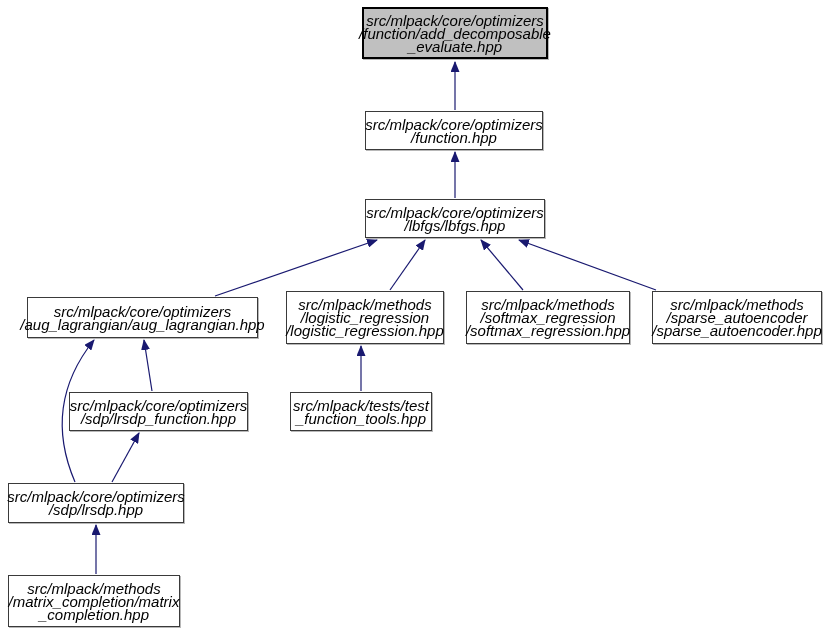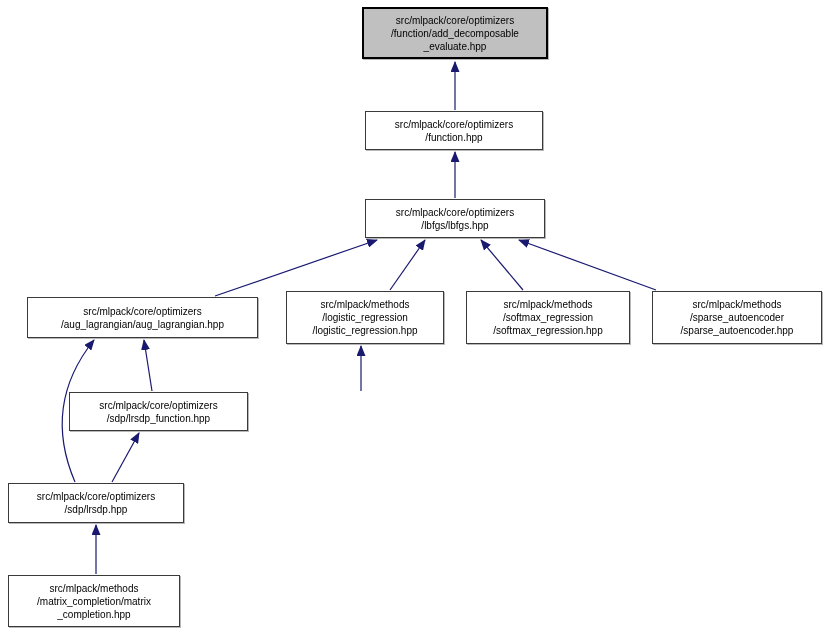--- a/index.html
+++ b/index.html
@@ -26,25 +26,26 @@
   .node {
     position: absolute;
     box-sizing: border-box;
     background: #ffffff;
     border: 1px solid #3a3a3a;
     box-shadow: 1px 1px 0 rgba(0,0,0,0.28);
     display: flex;
     align-items: center;
     justify-content: center;
     text-align: center;
-    font-size: 10px;
+    font-size: 15px;
     line-height: 13px;
     color: #000000;
     white-space: pre-line;
     cursor: pointer;
+    font-style: italic;
   }
   .node.highlight {
     background: #c0c0c0;
     border: 2px solid #000000;
   }
 </style>
 </head>
 <body>
 
 <div class="canvas">
@@ -89,20 +90,22 @@
 /softmax_regression
 /softmax_regression.hpp</div>
 
   <div class="node" style="left:652px; top:291px; width:170px; height:53px;">src/mlpack/methods
 /sparse_autoencoder
 /sparse_autoencoder.hpp</div>
 
   <div class="node" style="left:69px; top:392px; width:179px; height:39px;">src/mlpack/core/optimizers
 /sdp/lrsdp_function.hpp</div>
 
+  <div class="node" style="left:290px; top:392px; width:142px; height:39px;">src/mlpack/tests/test
+_function_tools.hpp</div>
 
   <div class="node" style="left:8px; top:483px; width:176px; height:40px;">src/mlpack/core/optimizers
 /sdp/lrsdp.hpp</div>
 
   <div class="node" style="left:8px; top:575px; width:172px; height:52px;">src/mlpack/methods
 /matrix_completion/matrix
 _completion.hpp</div>
 
 </div>
 

